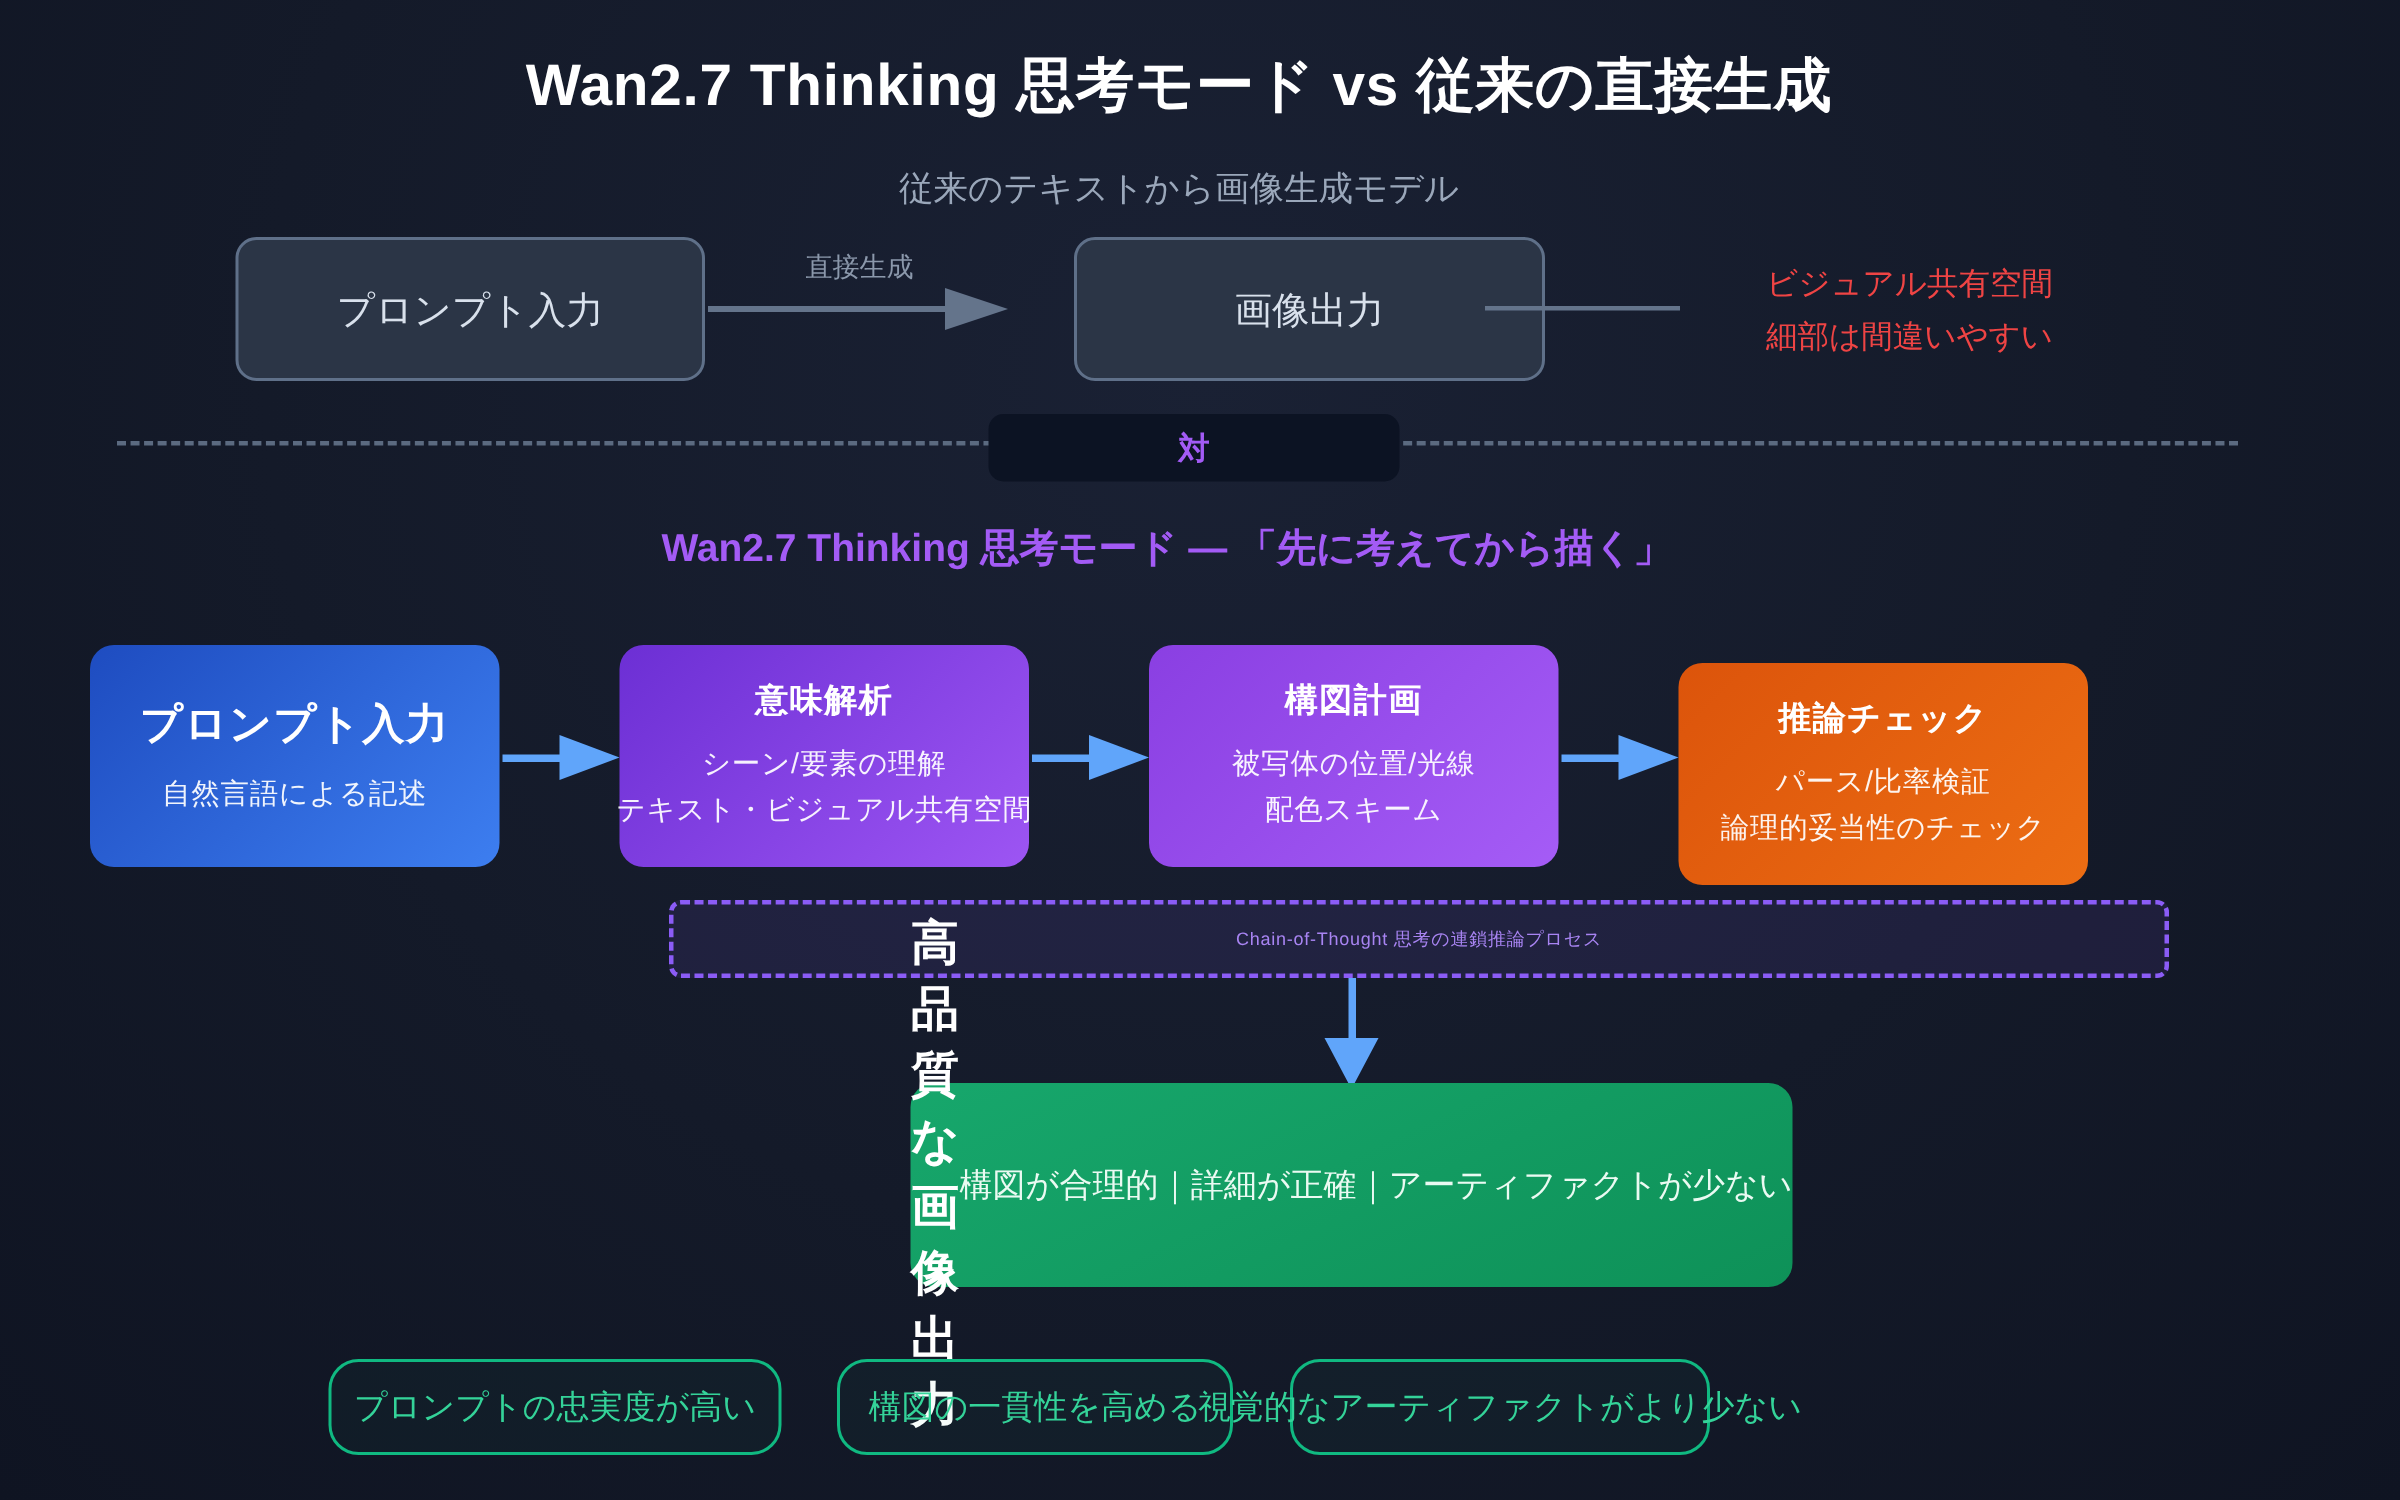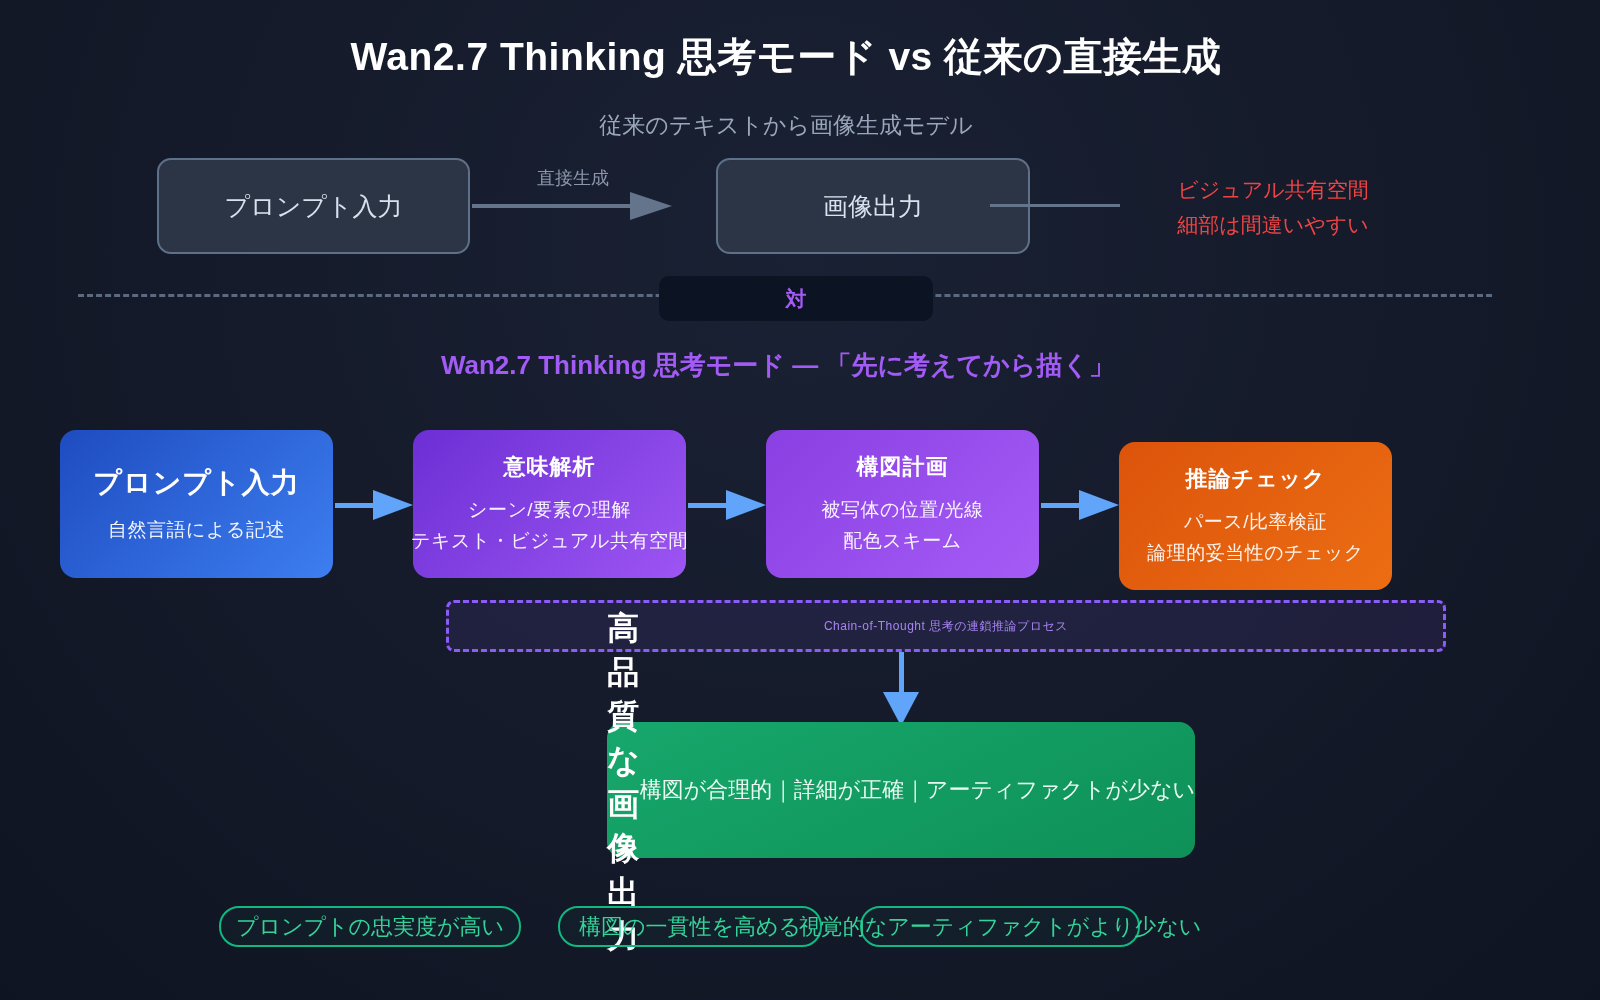--- a/index.html
+++ b/index.html
@@ -125,21 +125,21 @@
     background: linear-gradient(155deg, #17a76c 0%, #0e9158 100%);
     border-radius: 16px;
     display: flex; flex-direction: row; align-items: center; justify-content: center;
     text-align: center;
   }
   .result-title { font-size: 32px; font-weight: bold; color: #ffffff; margin-bottom: 14px; }
   .result-subtitle { font-size: 22px; color: #eafaf2; white-space: nowrap; }
 
   
   .benefit {
-    position: absolute; top: 906px; height: 41px;
+    position: absolute; top: 906px; height: 64px;
     border: 2px solid #10b981; border-radius: 20px;
     background: rgba(16, 185, 129, 0.04);
     display: flex; align-items: center; justify-content: center;
     font-size: 22px; color: #34d399; white-space: nowrap; overflow: visible;
   }
   .benefit.b1 { left: 219px; width: 302px; }
   .benefit.b2 { left: 558px; width: 264px; }
   .benefit.b3 { left: 860px; width: 280px; } 
 </style>
 </head>

